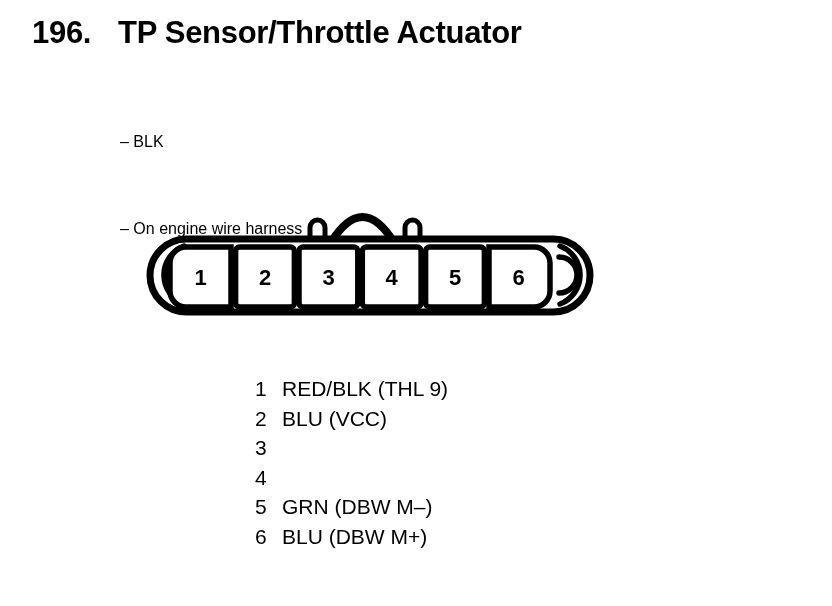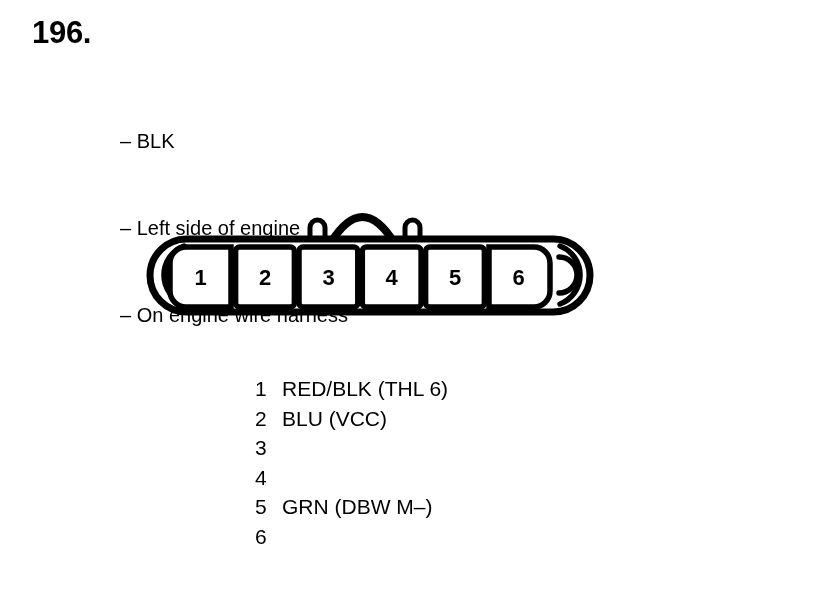--- a/index.html
+++ b/index.html
@@ -28,21 +28,21 @@
     white-space: nowrap;
   }
   .figure-number {
     display: inline-block;
     width: 86px;
   }
   .notes {
     position: absolute;
     left: 120px;
     top: 69px;
-    font-size: 20px;
+    font-size: 16px;
     line-height: 29px;
     white-space: pre;
   }
   .connector-svg {
     position: absolute;
     left: 143px;
     top: 202px;
   }
   .connector-svg text {
     font-family: "Liberation Sans", sans-serif;
@@ -67,25 +67,25 @@
     white-space: pre;
   }
 </style>
 </head>
 <body>
 
 <div class="page">
 
   <div class="figure-header">
     <span class="figure-number">196.</span>
+    <span class="figure-title">TP Sensor/Throttle Actuator</span>
   </div>
 
   <div class="notes">
     <div class="note-line">– BLK</div>
-    <div class="note-line">– Left side of engine</div>
     <div class="note-line">– On engine wire harness</div>
   </div>
 
   <svg class="connector-svg" width="460" height="130" viewBox="0 0 460 130" xmlns="http://www.w3.org/2000/svg">
 
     <rect x="167" y="18" width="15" height="32" rx="7.5" fill="#ffffff" stroke="#000000" stroke-width="5"></rect>
     <rect x="262" y="18" width="15" height="32" rx="7.5" fill="#ffffff" stroke="#000000" stroke-width="5"></rect>
 
     <path d="M 187 42 Q 219.5 -12 252 42 Z" fill="#ffffff" stroke="#000000" stroke-width="8"></path>
 
@@ -108,34 +108,35 @@
     <text x="122" y="83" text-anchor="middle" fill="#000000">2</text>
     <text x="185.5" y="83" text-anchor="middle" fill="#000000">3</text>
     <text x="248.5" y="83" text-anchor="middle" fill="#000000">4</text>
     <text x="312" y="83" text-anchor="middle" fill="#000000">5</text>
     <text x="375.5" y="83" text-anchor="middle" fill="#000000">6</text>
   </svg>
 
   <div class="legend">
     <div class="legend-row">
       <span class="legend-pin">1</span>
-      <span class="legend-label">RED/BLK (THL 6)</span>
+      <span class="legend-label">RED/BLK (THL 9)</span>
     </div>
     <div class="legend-row">
       <span class="legend-pin">2</span>
       <span class="legend-label">BLU (VCC)</span>
     </div>
     <div class="legend-row">
       <span class="legend-pin">3</span>
     </div>
     <div class="legend-row">
       <span class="legend-pin">4</span>
     </div>
     <div class="legend-row">
       <span class="legend-pin">5</span>
       <span class="legend-label">GRN (DBW M–)</span>
     </div>
     <div class="legend-row">
       <span class="legend-pin">6</span>
+      <span class="legend-label">BLU (DBW M+)</span>
     </div>
   </div>
 
 </div>
 
 </body></html>

